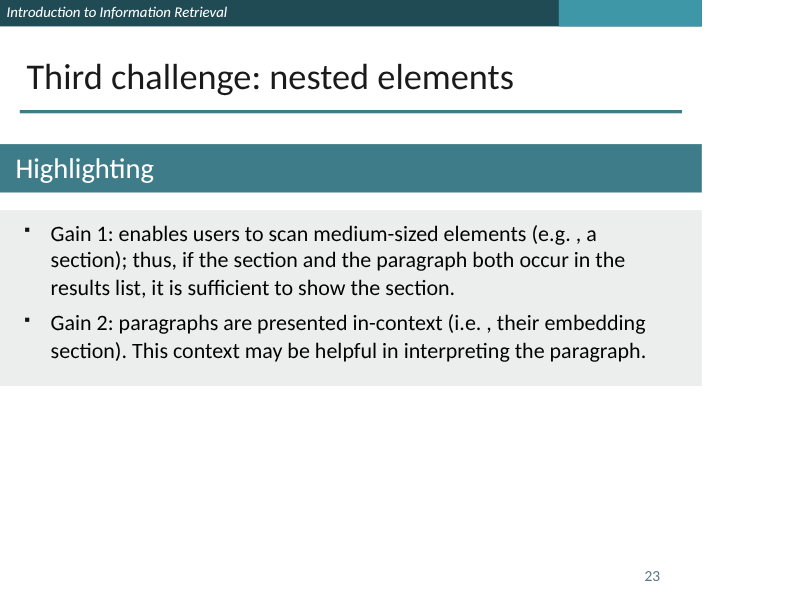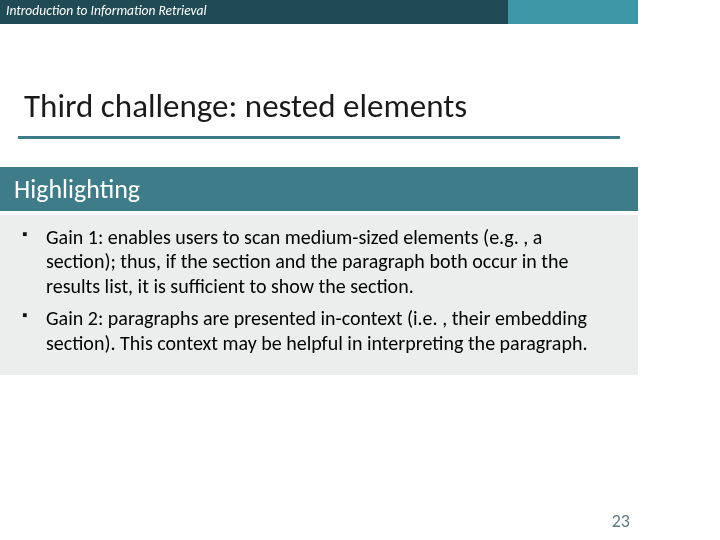--- a/index.html
+++ b/index.html
@@ -1,32 +1,32 @@
 <!DOCTYPE html>
 <html><head>
 <meta charset="utf-8">
 <style>
   * { margin: 0; padding: 0; box-sizing: border-box; }
   html, body { width: 720px; height: 540px; font-family: Calibri, "Segoe UI", Arial, sans-serif; background: #fff; color: #000; }
   .slide { width: 638px; height: 540px; position: relative; }
   .topbar { width: 100%; height: 24px; background: #204b54; position: relative; }
   .topbar .accent { position: absolute; right: 0; top: 0; width: 130px; height: 24px; background: #3d97a6; }
   .topbar .label { position: absolute; left: 6px; top: 2px; color: #fff; font-style: italic; font-size: 13.5px; font-family: Calibri, Arial, sans-serif; }
-  .title-wrap { padding: 26px 24px 6px 24px; margin-top: 36px; }
+  .title-wrap { padding: 26px 24px 6px 24px; }
   .title { font-size: 33px; font-weight: 400; color: #1a1a1a; }
   .title-rule { height: 3px; background: #3d7c88; margin: 4px 18px 0 18px; }
   .body { padding: 14px 18px 0 18px; }
   .lead { font-size: 21px; margin-bottom: 4px; }
   ul.bul { list-style: none; padding-left: 22px; }
   ul.bul li { position: relative; font-size: 21px; line-height: 1.22; margin-bottom: 8px; padding-left: 6px; }
   ul.bul li::before { content: "▪"; position: absolute; left: -18px; top: 0; font-size: 15px; color: #111; }
   .section-bar { background: #3d7c88; color: #fff; font-size: 26px; padding: 6px 14px; margin: 14px 0 0 0; }
-  .box { background: #eceeed; padding: 10px 26px 12px 18px; margin-top: 4px; }
+  .box { background: #eceeed; padding: 10px 26px 12px 18px; margin-top: 16px; }
   .box ul.bul li { font-size: 20px; line-height: 1.22; margin-bottom: 8px; }
-  .pagenum { position: absolute; right: 8px; bottom: 8px; font-size: 18px; color: #5a7a88; }
+  .pagenum { position: absolute; right: 38px; bottom: 8px; font-size: 14px; color: #5a7a88; }
 </style>
 </head>
 <body>
 <div class="slide">
 
   <div class="topbar">
     <div class="accent"></div>
     <div class="label">Introduction to Information Retrieval</div>
   </div>
 

